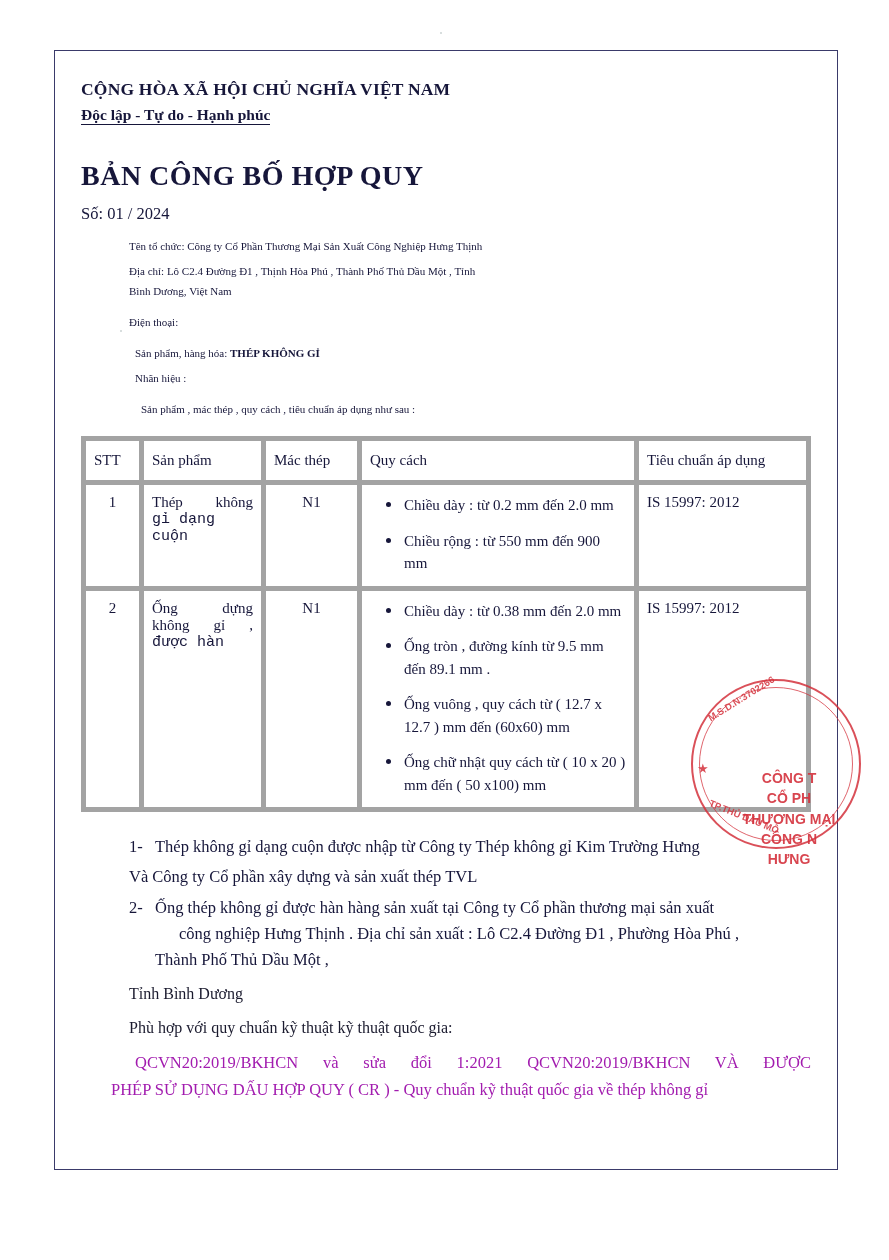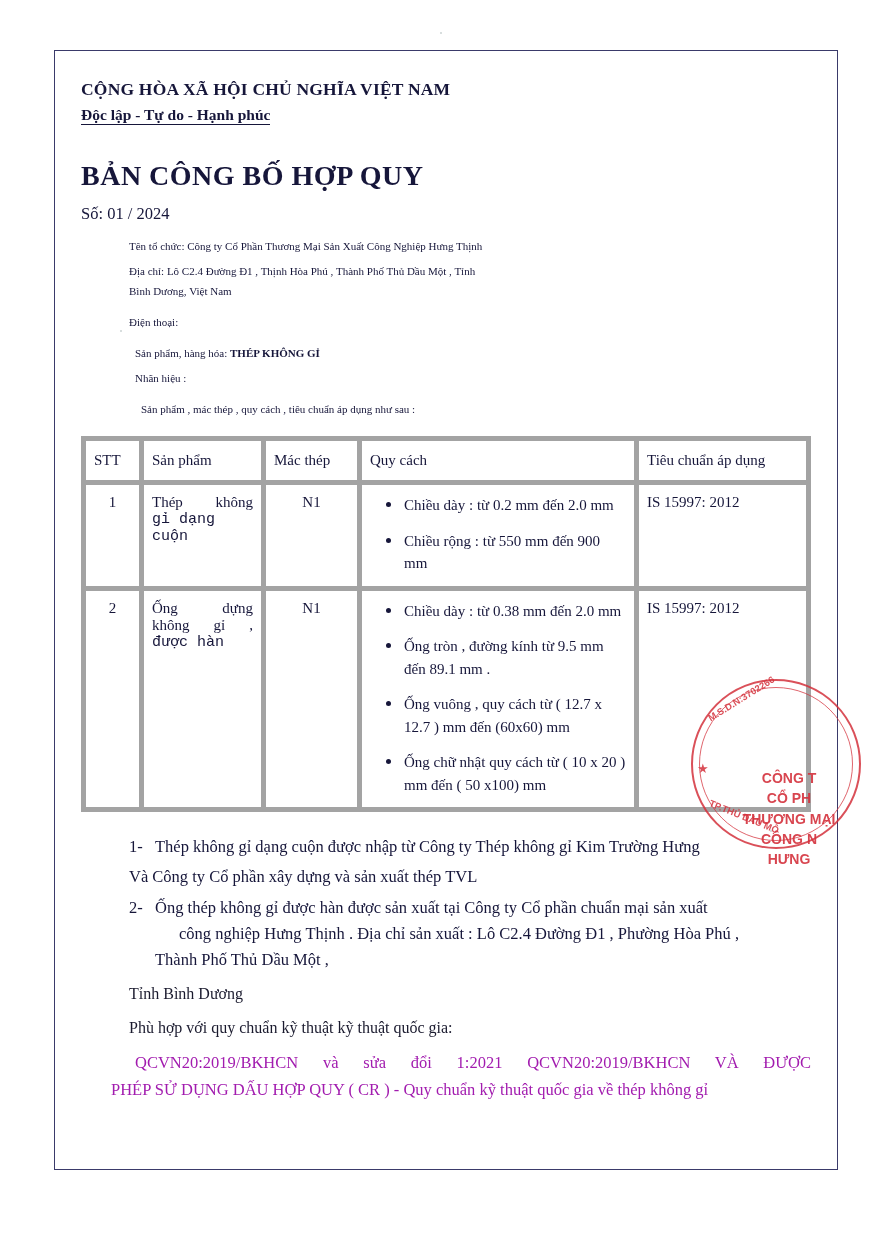--- a/index.html
+++ b/index.html
@@ -306,21 +306,21 @@
           <span class="cont">Thép không gỉ dạng cuộn được nhập từ Công ty Thép không gỉ Kim Trường Hưng</span>
         </div>
       </div>
       <div style="padding-left:48px;">
         <span>Và Công ty Cổ phần xây dựng và sản xuất thép TVL</span>
       </div>
 
       <div class="note-row" style="margin-top:6px;">
         <div class="note-num">2-</div>
         <div class="note-body">
-          <span class="cont">Ống thép không gỉ được hàn được sản xuất tại Công ty Cổ phần chuẩn mại sản xuất</span>
+          <span class="cont">Ống thép không gỉ được hàn hàng sản xuất tại Công ty Cổ phần thương mại sản xuất</span>
           <span class="cont ind">công nghiệp Hưng Thịnh . Địa chỉ sản xuất : Lô C2.4 Đường Đ1 , Phường Hòa Phú ,</span>
           <span class="cont">Thành Phố Thủ Dầu Một ,</span>
         </div>
       </div>
     </div>
 
     <div class="tail">
       <div class="line">Tỉnh Bình Dương</div>
       <div class="line">Phù hợp với quy chuẩn kỹ thuật kỹ thuật quốc gia:</div>
     </div>

